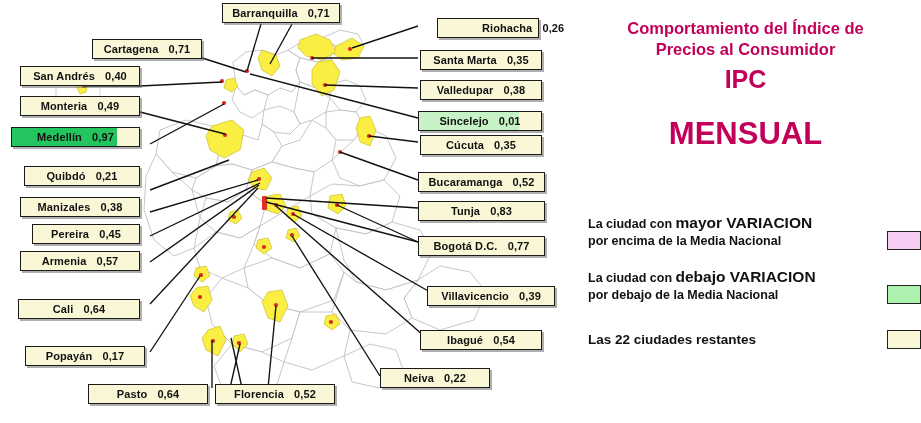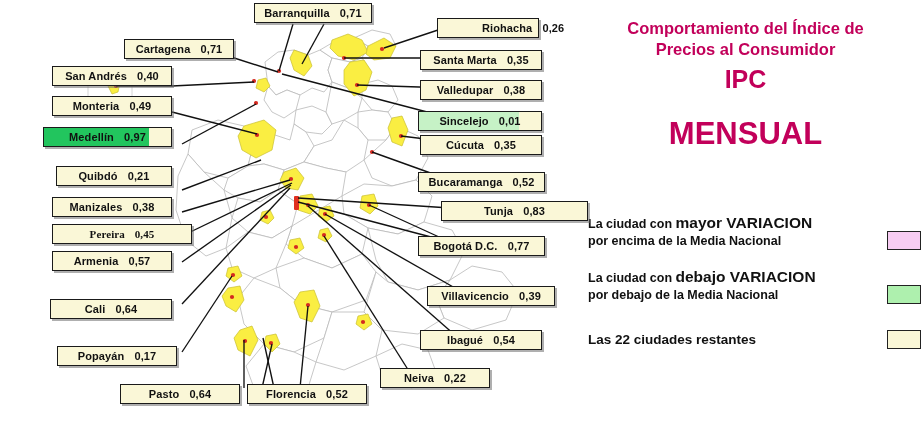--- a/index.html
+++ b/index.html
@@ -6,21 +6,21 @@
   body{
     width:921px;height:423px;
     background:#ffffff;
     font-family:"Liberation Sans", sans-serif;
     overflow:hidden;
     position:relative;
   }
   #stage{position:absolute;left:0;top:0;width:921px;height:423px;}
 
   
-  #map-panel{position:absolute;left:0;top:0;width:570px;height:423px;margin-left:32px;}
+  #map-panel{position:absolute;left:0;top:0;width:570px;height:423px;}
   #map-svg{position:absolute;left:0;top:0;}
 
   
   .callout{
     position:absolute;
     box-sizing:border-box;
     background:#FAF7D7;
     border:1px solid #1a1a1a;
     box-shadow:2px 2px 0 rgba(110,110,110,.55);
     height:20px;
@@ -227,21 +227,21 @@
     <div class="callout" style="left:24px;top:166px;width:116px;">
       <span>Quibdó</span>
       <span class="val">0,21</span>
     </div>
 
     <div class="callout" style="left:20px;top:197px;width:120px;">
       <span>Manizales</span>
       <span class="val">0,38</span>
     </div>
 
-    <div class="callout" style="left:20px;top:224px;width:140px;font-family:Liberation Serif, serif;">
+    <div class="callout" style="left:32px;top:224px;width:108px;">
       <span>Pereira</span>
       <span class="val">0,45</span>
     </div>
 
     <div class="callout" style="left:20px;top:251px;width:120px;">
       <span>Armenia</span>
       <span class="val">0,57</span>
     </div>
 
     <div class="callout" style="left:18px;top:299px;width:122px;">
@@ -288,21 +288,21 @@
   <div class="callout" style="left:420px;top:135px;width:122px;">
     <span>Cúcuta</span>
     <span class="val">0,35</span>
   </div>
 
   <div class="callout" style="left:418px;top:172px;width:127px;">
     <span>Bucaramanga</span>
     <span class="val">0,52</span>
   </div>
 
-  <div class="callout" style="left:441px;top:201px;width:147px;">
+  <div class="callout" style="left:418px;top:201px;width:127px;">
     <span>Tunja</span>
     <span class="val">0,83</span>
   </div>
 
   <div class="callout" style="left:418px;top:236px;width:127px;">
     <span>Bogotá D.C.</span>
     <span class="val">0,77</span>
   </div>
 
   <div class="callout" style="left:427px;top:286px;width:128px;">

